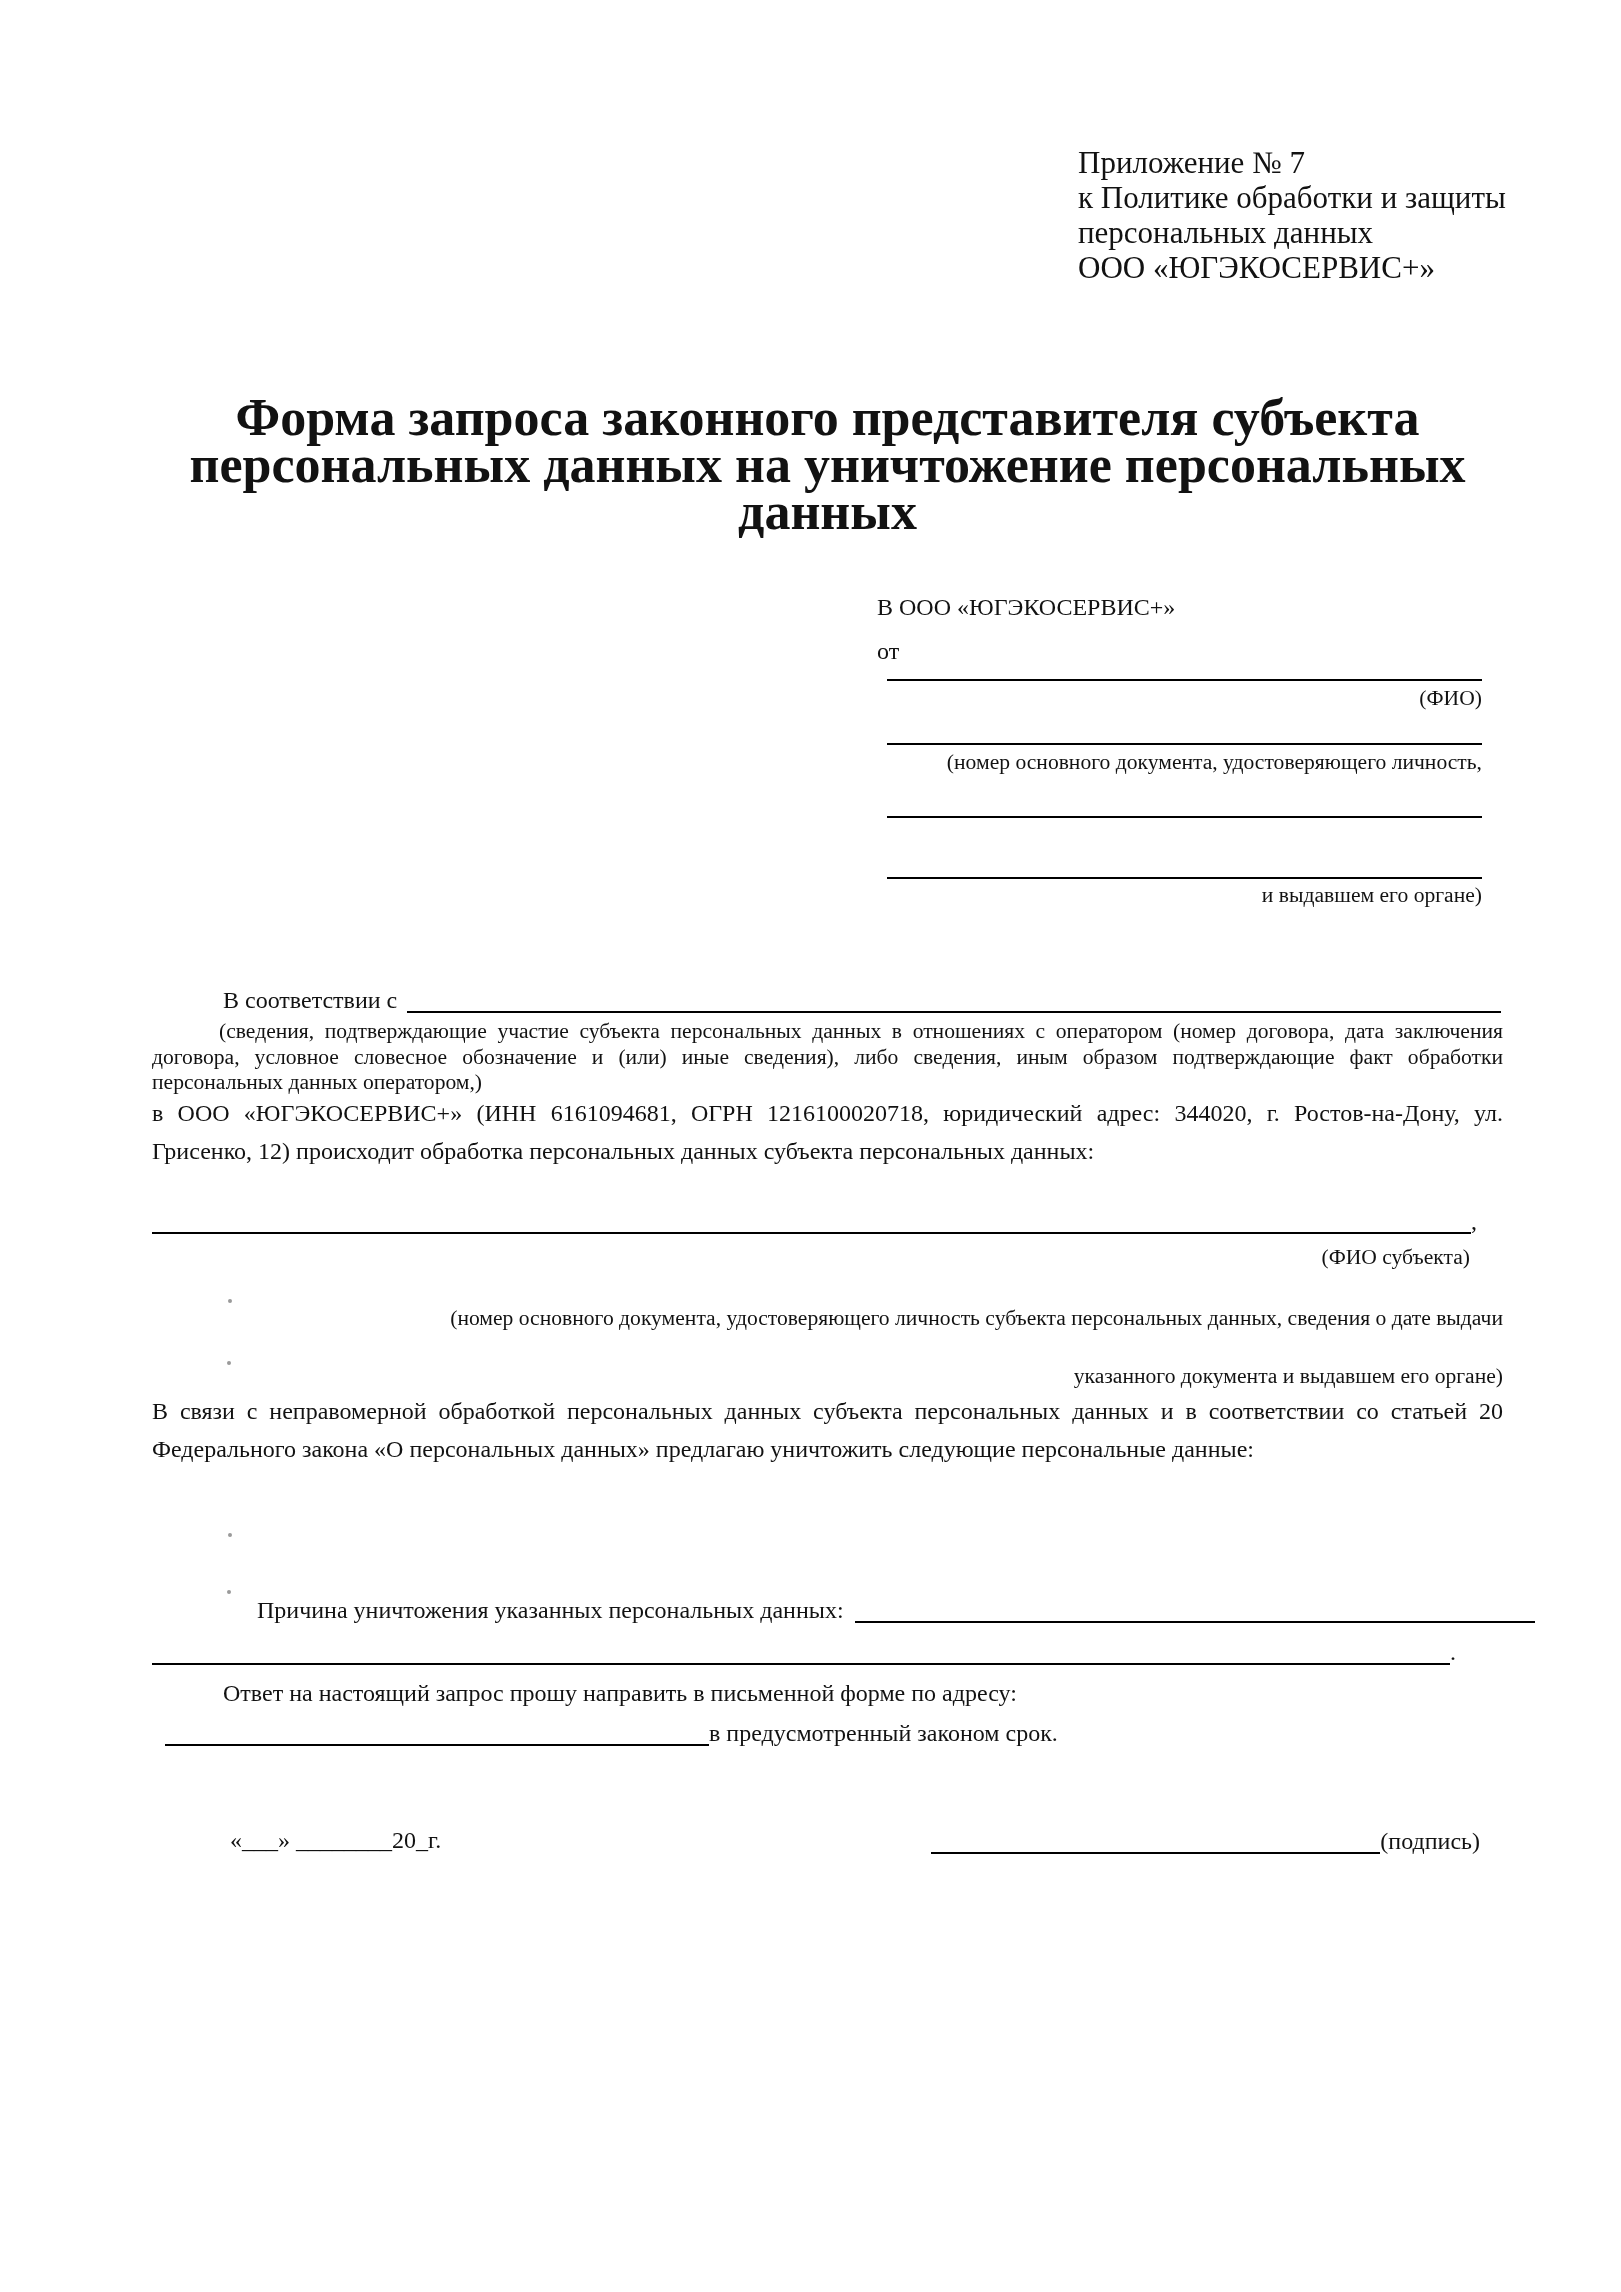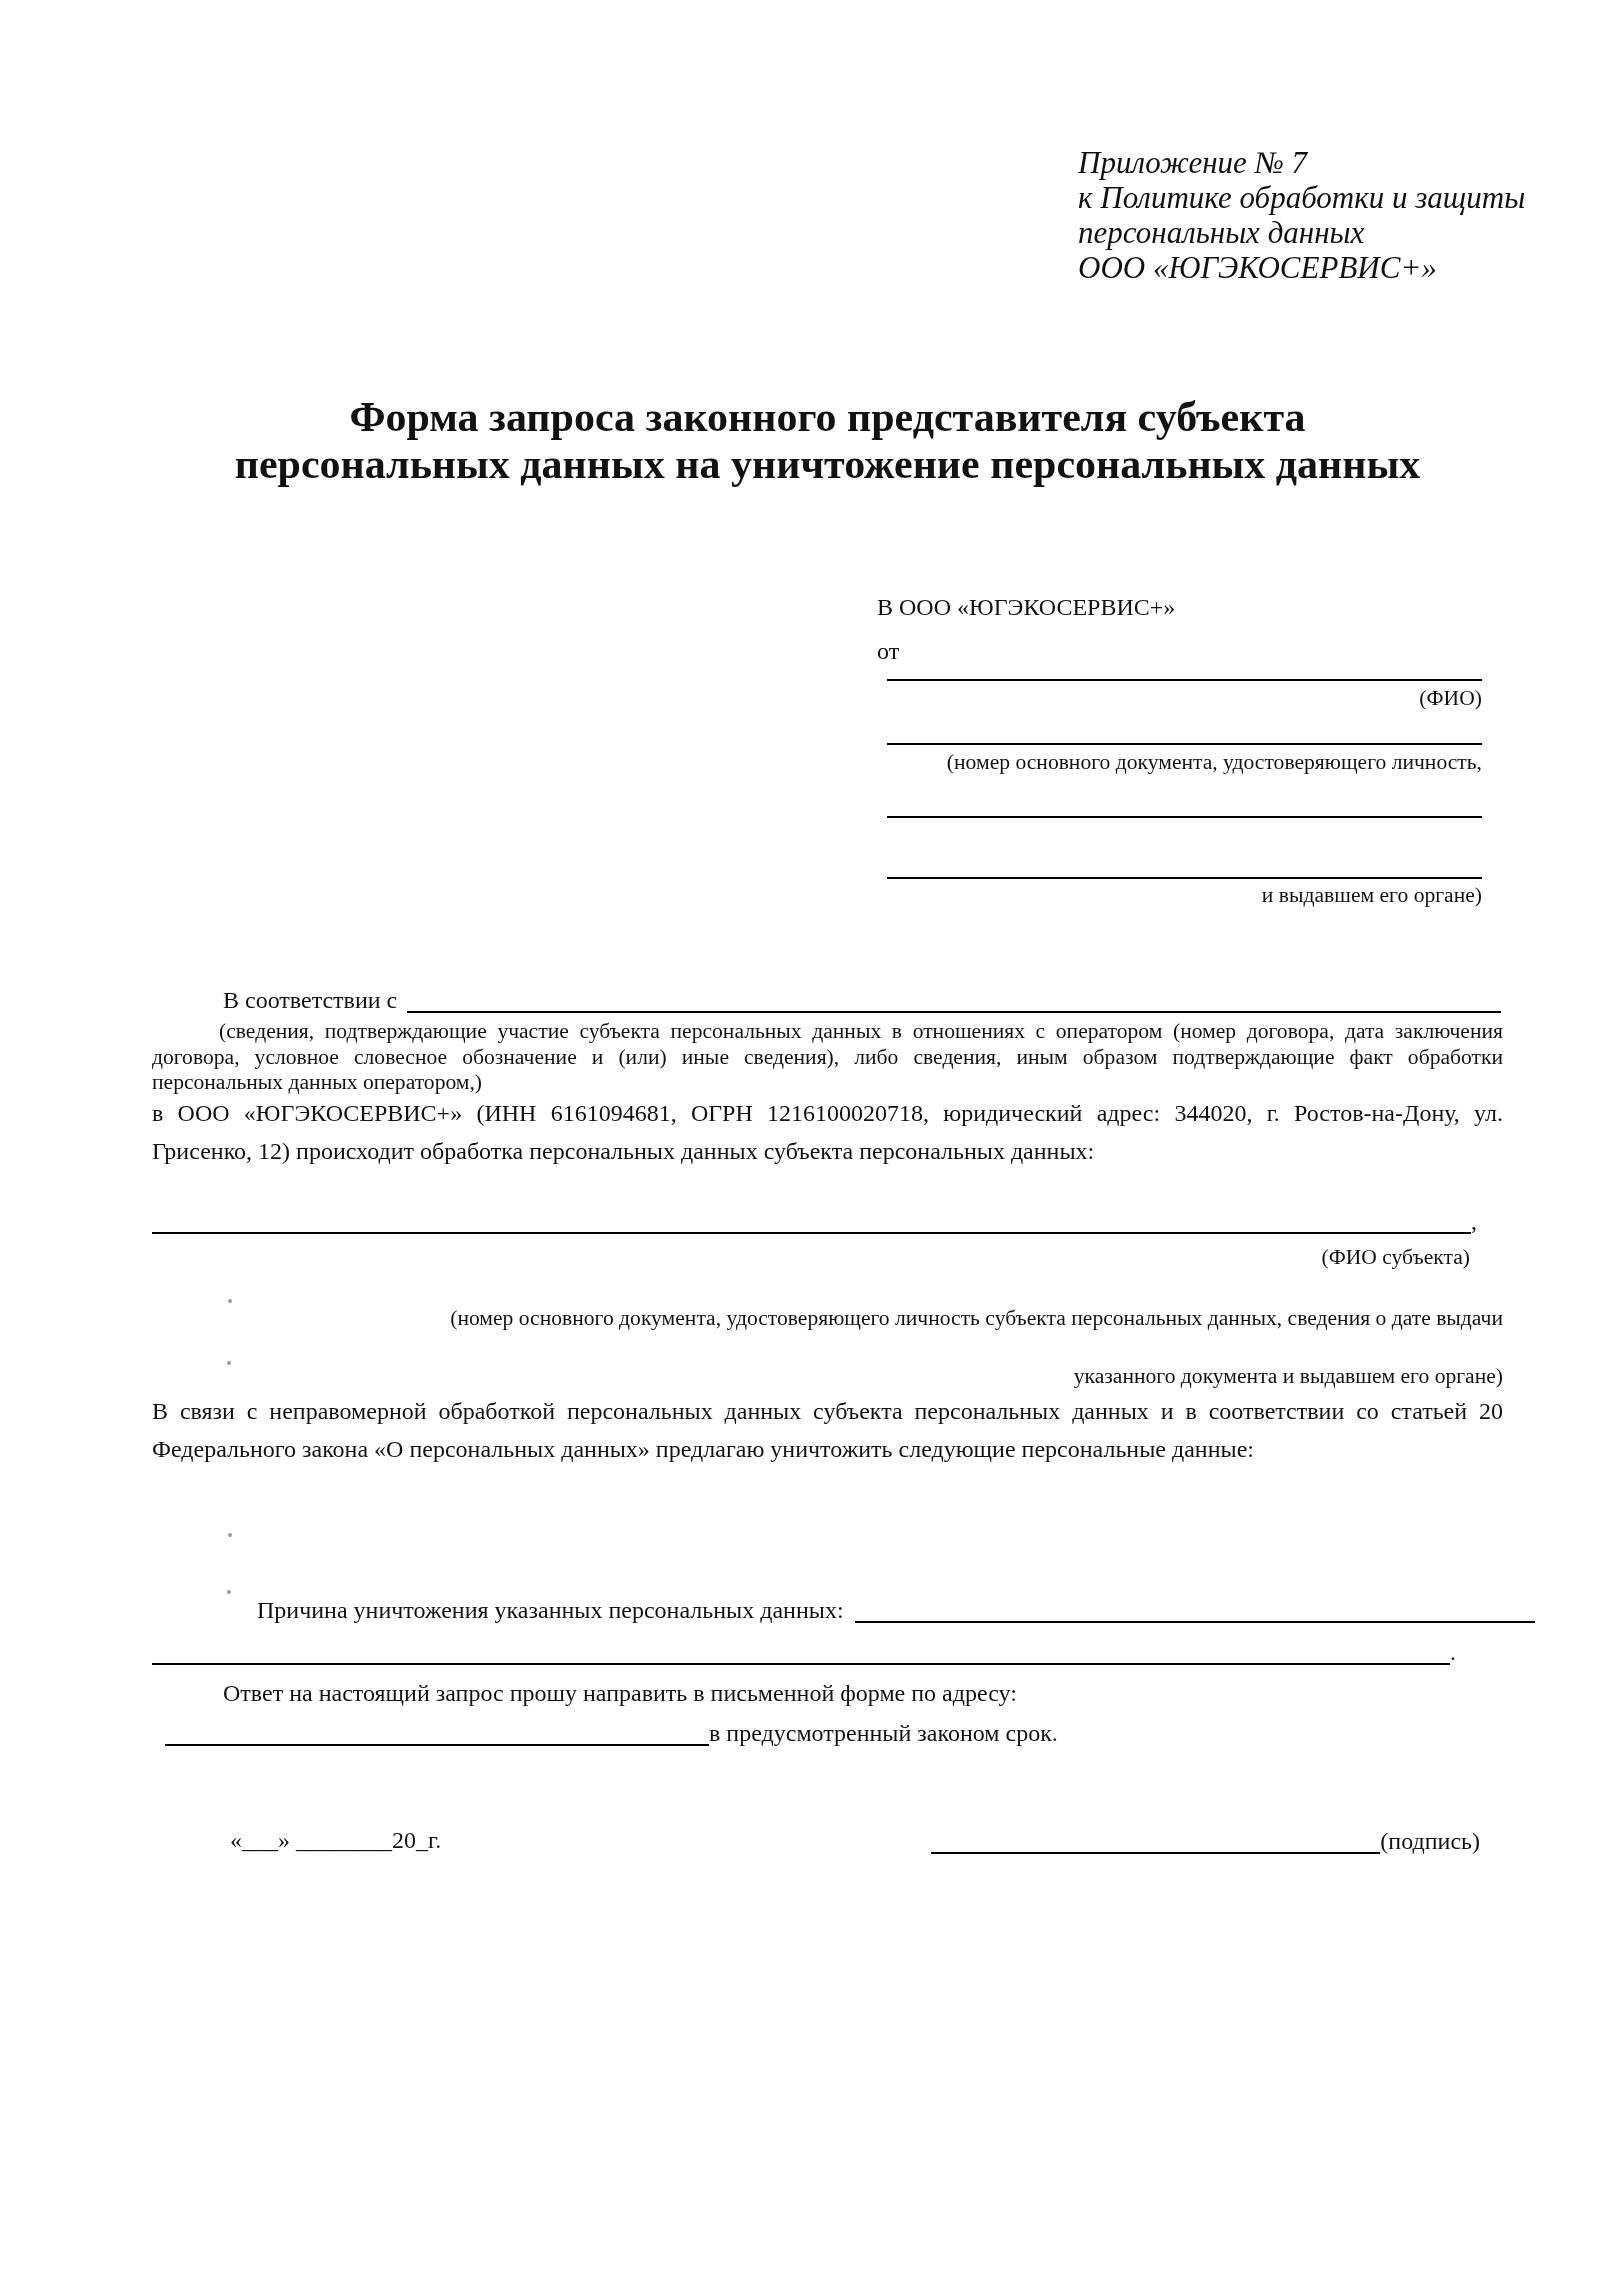--- a/index.html
+++ b/index.html
@@ -11,24 +11,24 @@
     font-family: "Liberation Serif", "DejaVu Serif", serif;
     color: #121212;
     overflow: hidden;
   }
   .abs { position: absolute; }
   .body-text { font-size: 24px; line-height: 38px; }
   .small-text { font-size: 21.6px; line-height: 25.5px; }
   .center { text-align: right; }
   .justify { text-align: justify; }
 
-  .appendix-block { left: 1078px; top: 145px; font-size: 31px; line-height: 35px; font-style: italic; }
+  .appendix-block { left: 1078px; top: 145px; font-size: 31px; line-height: 35px; }
 
   .doc-title { left: 152px; top: 394px; width: 1351px; text-align: center;
-               font-weight: bold; font-size: 42px; line-height: 47px; }
+               font-weight: bold; font-size: 52px; line-height: 47px; }
 
   .rule { height: 0; border-top: 2.9px solid #000; }
 
   .flexrow { display: flex; align-items: flex-end; }
   .fill { border-bottom: 2.9px solid #000; align-self: stretch; margin-bottom: 5.9px; }
   .fill.grow { flex: 1 1 auto; }
 
   .speck { width: 3.9px; height: 3.9px; border-radius: 50%; background: #9a9a9a; }
 </style>
 </head>

